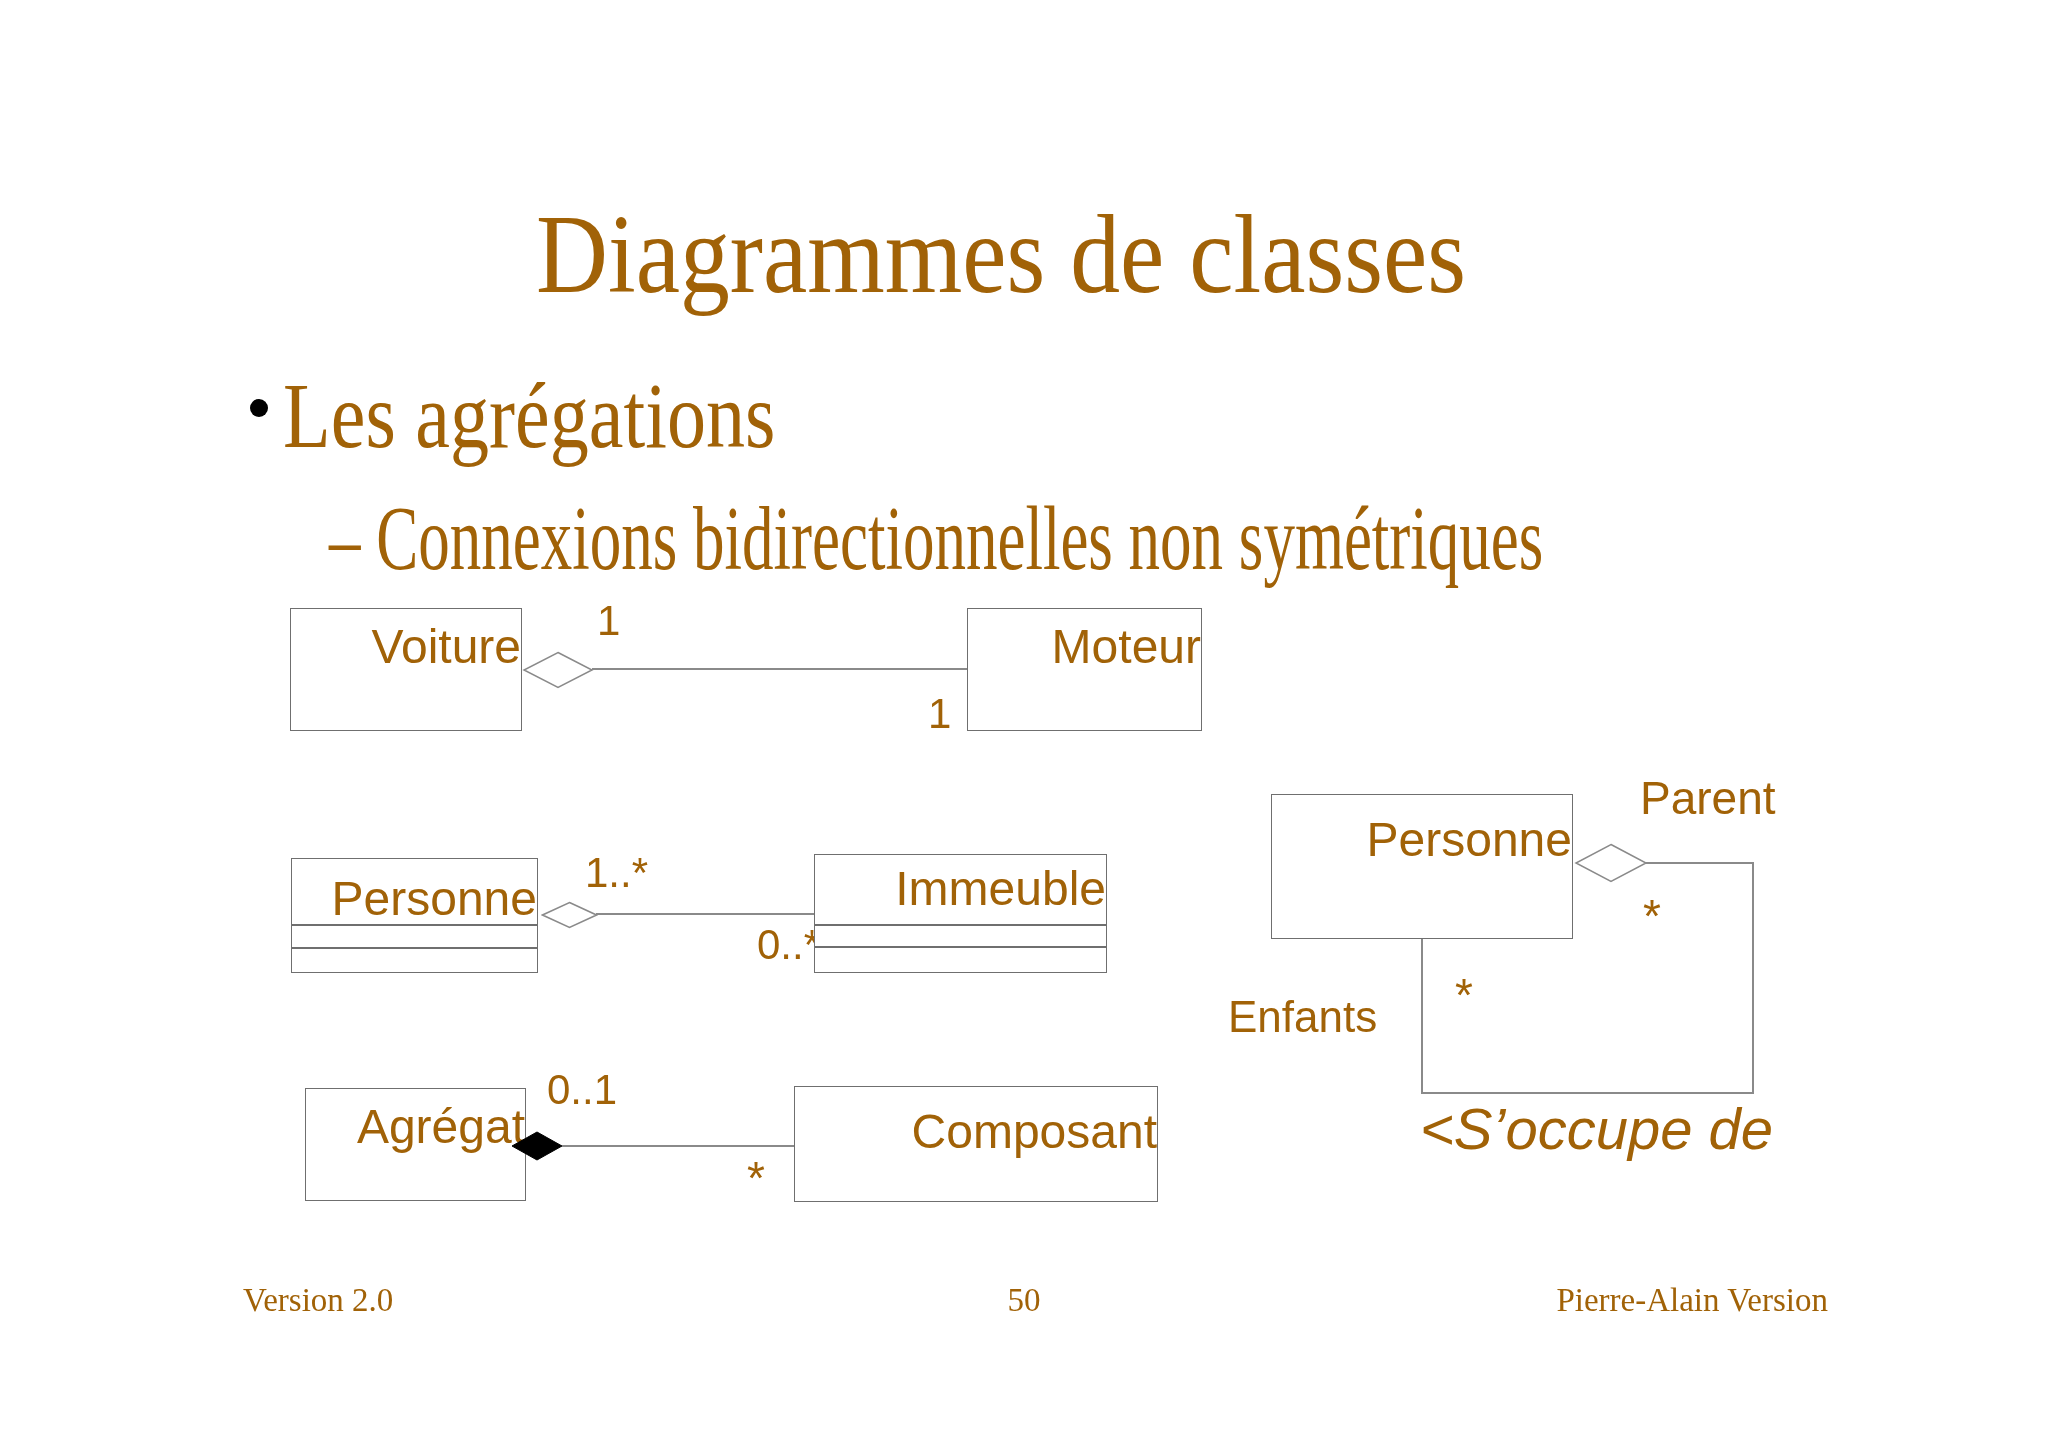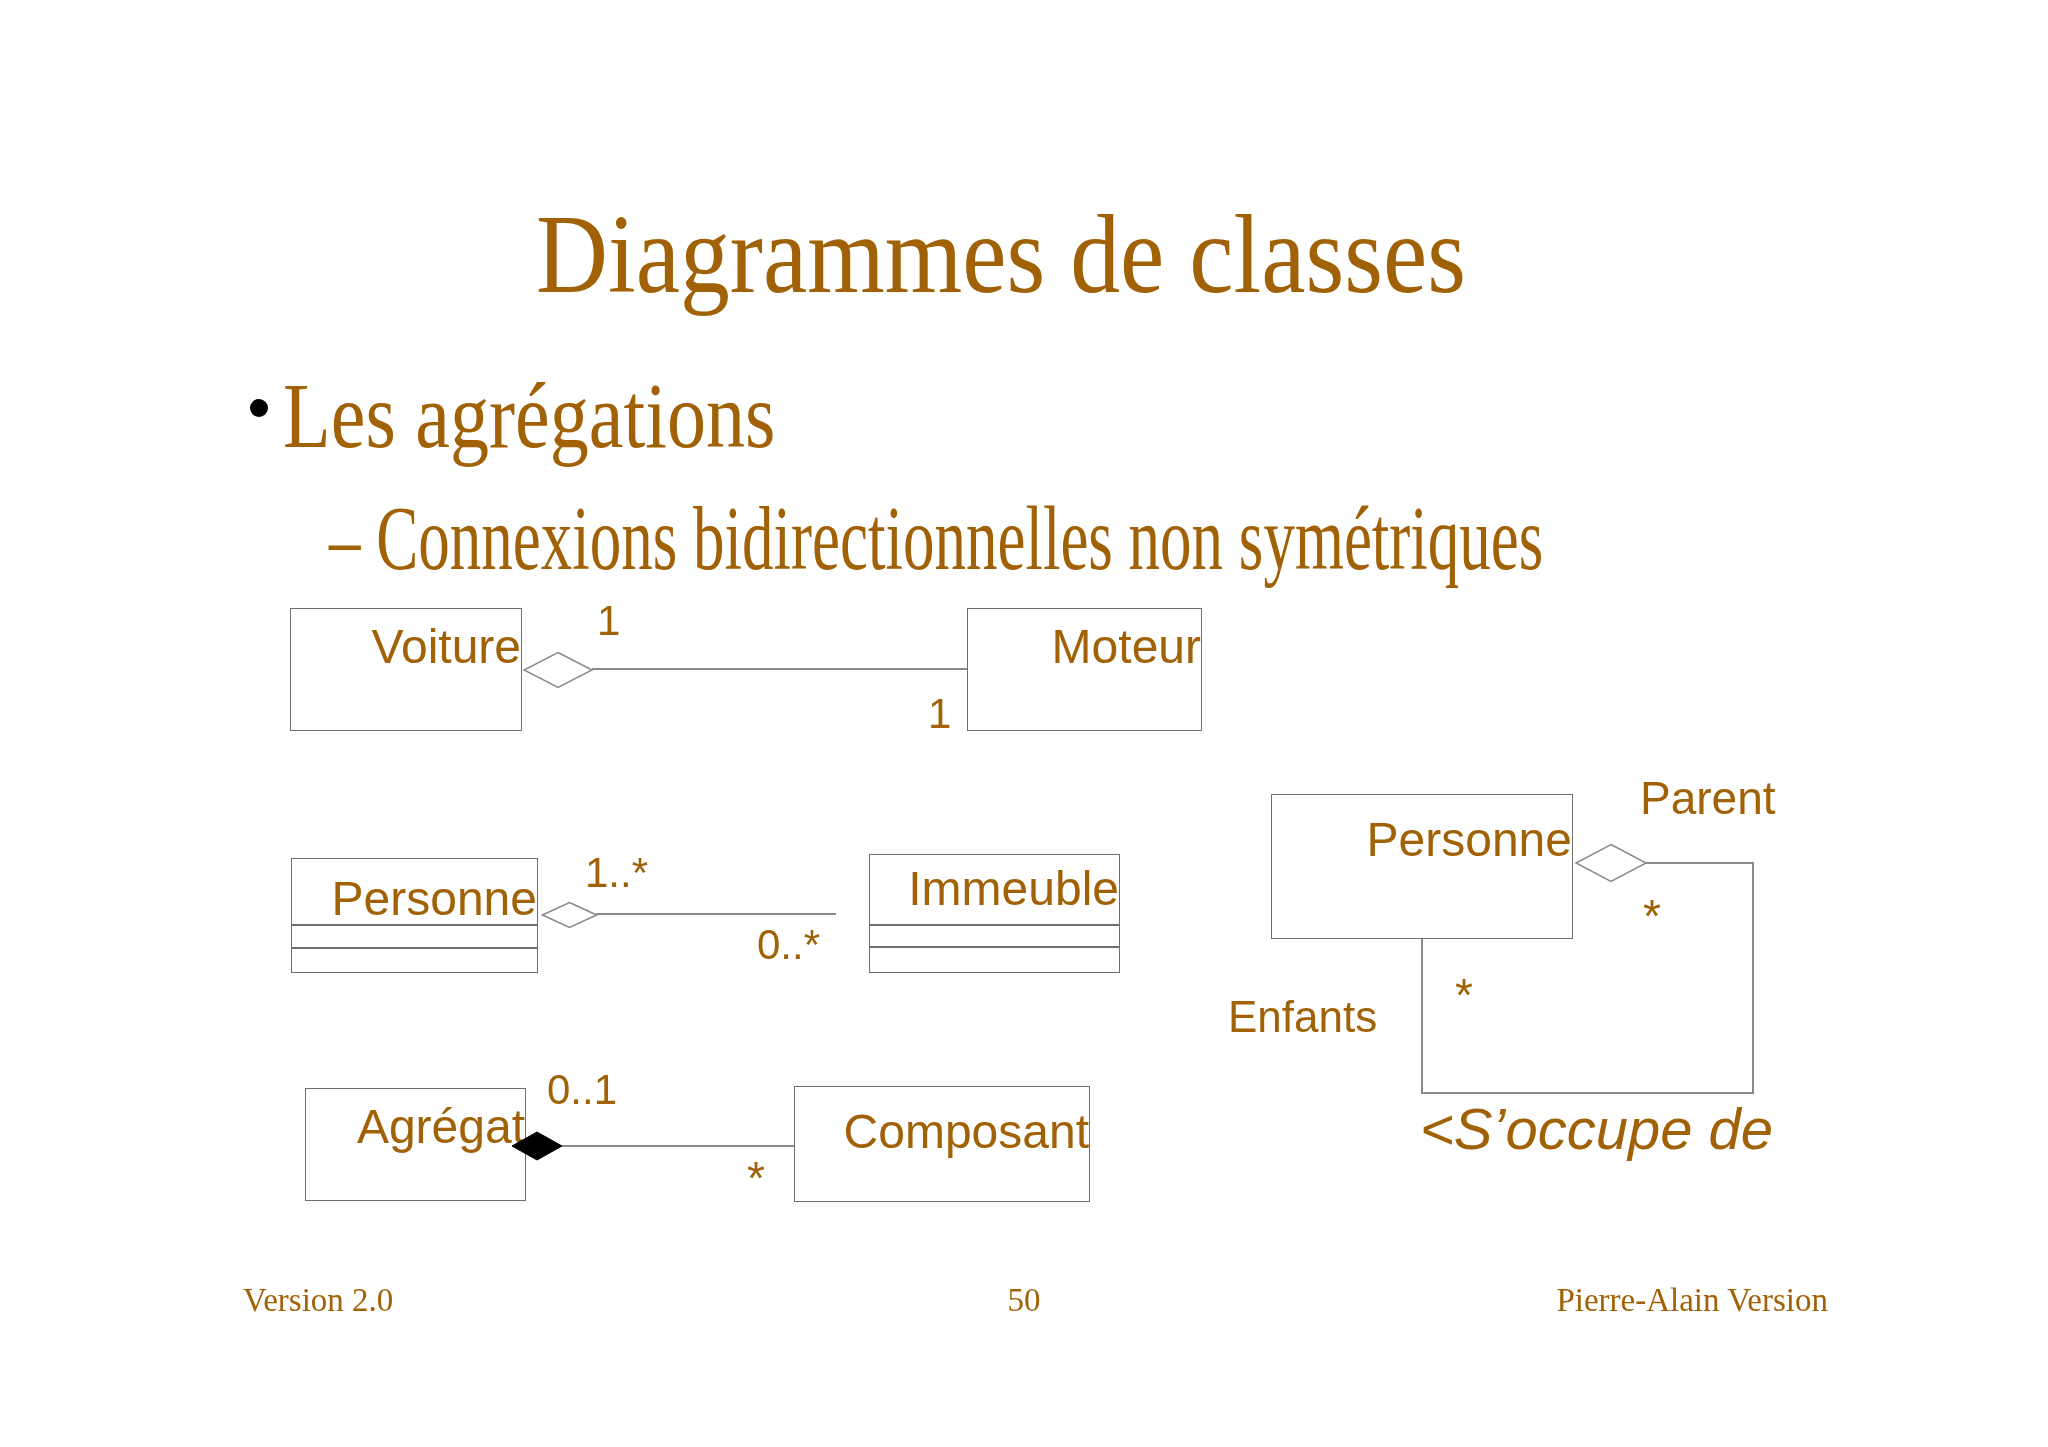--- a/index.html
+++ b/index.html
@@ -71,36 +71,36 @@
     <div class="cname" style="padding-top:16px">Personne</div>
     <div class="cline" style="top:65px"></div>
     <div class="cline" style="top:88px"></div>
   </div>
   <svg class="diamond" style="left:541px;top:901px" width="57" height="28" viewBox="0 0 57 28">
     <polygon points="28.5,1.5 55.5,14 28.5,26.5 1.5,14" fill="#ffffff" stroke="#8a8a8a" stroke-width="1.5"></polygon>
   </svg>
   <div class="hline" style="left:596px;top:913px;width:240px"></div>
   <div class="mult" style="left:585px;top:852px">1..*</div>
   <div class="mult" style="left:757px;top:924px">0..*</div>
-  <div class="uml-box" style="left:869px;top:854px;width:251px;height:119px">
+  <div class="uml-box" style="left:814px;top:854px;width:293px;height:119px">
     <div class="cname" style="padding-top:10px">Immeuble</div>
     <div class="cline" style="top:69px"></div>
     <div class="cline" style="top:91px"></div>
   </div>
 
   <div class="uml-box" style="left:305px;top:1088px;width:221px;height:113px">
     <div class="cname" style="padding-top:14px">Agrégat</div>
   </div>
   <svg class="diamond" style="left:511px;top:1131px" width="52" height="30" viewBox="0 0 52 30">
     <polygon points="26,1 51,15 26,29 1,15" fill="#000000" stroke="#000000" stroke-width="1"></polygon>
   </svg>
   <div class="hline" style="left:562px;top:1145px;width:233px"></div>
   <div class="mult" style="left:547px;top:1069px">0..1</div>
   <div class="star" style="left:747px;top:1155px">*</div>
-  <div class="uml-box" style="left:794px;top:1086px;width:296px;height:116px">
+  <div class="uml-box" style="left:794px;top:1086px;width:364px;height:116px">
     <div class="cname" style="padding-top:21px">Composant</div>
   </div>
 
   <div class="uml-box" style="left:1271px;top:794px;width:302px;height:145px">
     <div class="cname" style="padding-top:21px">Personne</div>
   </div>
   <div class="rlabel" style="left:1621px;top:775px">Parent</div>
   <svg class="diamond" style="left:1574px;top:843px" width="74" height="40" viewBox="0 0 74 40">
     <polygon points="37,1.5 72,20 37,38.5 2,20" fill="#ffffff" stroke="#8a8a8a" stroke-width="1.5"></polygon>
   </svg>

